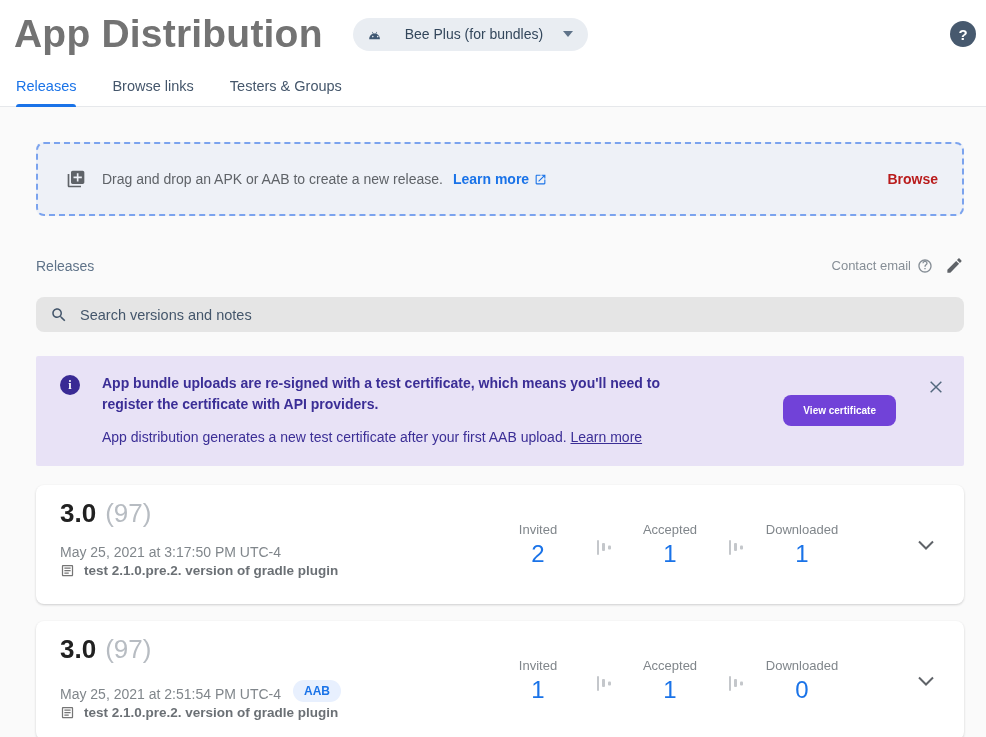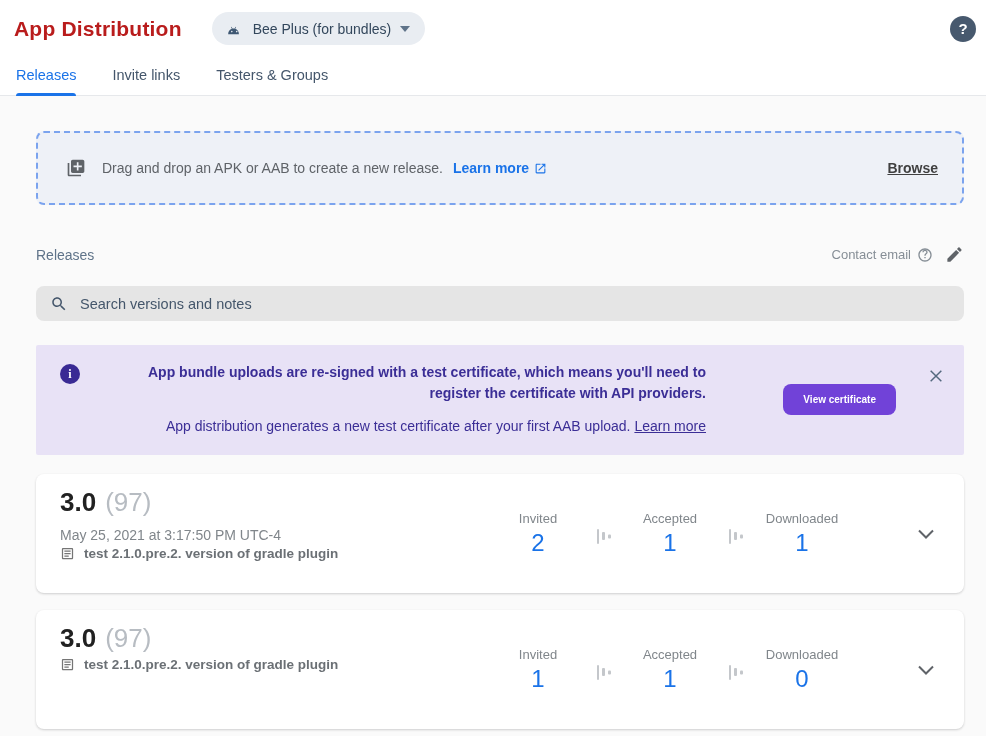--- a/index.html
+++ b/index.html
@@ -1,21 +1,21 @@
 <!DOCTYPE html>
 <html><head>
 <meta charset="utf-8">
 <style>
   * { margin:0; padding:0; box-sizing:border-box; }
   html,body { width:986px; height:737px; overflow:hidden; background:#fff;
               font-family:"Liberation Sans", sans-serif; }
   
   .app-header { padding:12px 10px 0 14px; display:flex; align-items:center; background:#fff; }
-  .page-title { font-size:21px; font-weight:700; color:#b91c1c; letter-spacing:.2px;text-align:center; }
-  .app-pill { margin-left:30px; display:inline-flex; align-items:center; gap:9px;
+  .page-title { font-size:39px; font-weight:700; color:#737373; letter-spacing:.2px;text-align:center; }
+  .app-pill { margin-left:30px; display:inline-flex; align-items:center; gap:20px;
               background:#e9edf2; border:none; border-radius:17px; height:33px; padding:0 15px 0 13px;
               cursor:pointer; }
   .app-pill .pill-label { font-size:14px; font-weight:500; color:#33475c; }
   .caret-down { width:0; height:0; border-left:5px solid transparent; border-right:5px solid transparent;
                 border-top:6px solid #5f7389; }
   .header-spacer { flex:1; }
   .help-circle { width:26px; height:26px; border-radius:50%; background:#47596e; color:#fff;
                  font-size:15px; font-weight:700; display:flex; align-items:center; justify-content:center;
                  cursor:pointer; border:none; margin-right:0; }
   
@@ -28,61 +28,61 @@
   
   .content { background:#fafafa; height:640px; padding:35px 22px 0 36px; }
   
   .dropzone { border:2px dashed #7ba3ee; border-radius:8px; background:#eef1f7; height:74px;
               display:flex; align-items:center; padding:0 24px 0 28px; }
   .dz-icon { display:flex; margin-right:16px; }
   .dz-text { font-size:14px; font-weight:500; color:#5f6368; }
   .dz-link { display:inline-flex; align-items:center; gap:5px; margin-left:10px; color:#1a73e8;
              font-size:14px; font-weight:600; text-decoration:none; cursor:pointer; }
   .dz-spacer { flex:1; }
-  .browse-btn { background:none; border:none; color:#404040; font-size:14px; font-weight:600;
-                cursor:pointer; font-family:inherit;text-decoration:underline; }
+  .browse-btn { background:none; border:none; color:#b91c1c; font-size:14px; font-weight:600;
+                cursor:pointer; font-family:inherit; }
   
   .releases-row { margin-top:40px; display:flex; align-items:center; }
   .releases-label { font-size:14px; color:#5f7389; }
   .rr-spacer { flex:1; }
   .contact-label { font-size:13px; color:#868e96; margin-right:6px; }
   .contact-email { font-size:14.5px; color:#202124; margin-left:8px; }
   .icon-btn { background:none; border:none; cursor:pointer; display:inline-flex; align-items:center; }
   .edit-btn { margin-left:12px; }
   
   .search-bar { margin-top:22px; background:#e5e5e5; border-radius:8px; height:35px;
                 display:flex; align-items:center; padding:0 14px; }
   .search-bar input { flex:1; border:none; background:transparent; outline:none; margin-left:12px;
                       font-size:14.5px; font-weight:500; color:#44566b; font-family:inherit; }
   .search-bar input::placeholder { color:#44566b; opacity:1; }
   
   .banner { margin-top:24px; background:#e8e2f6; border-radius:2px; padding:17px 20px 18px 24px;
             display:flex; align-items:flex-start; }
   .info-circle { width:20px; height:20px; min-width:20px; border-radius:50%; background:#392a94;
                  color:#fff; font-size:12px; font-weight:700; display:flex; align-items:center;
                  justify-content:center; margin-top:2px; font-family:"Liberation Serif", serif; }
-  .banner-text { margin-left:22px; max-width:604px; color:#3b2e96;text-align:right; }
+  .banner-text { margin-left:22px; max-width:604px; color:#3b2e96; }
   .banner-title { font-size:14px; font-weight:700; line-height:21px; }
   .banner-body { font-size:14px; line-height:21px; margin-top:12px; }
   .banner-learn { color:#3b2e96; text-decoration:underline; cursor:pointer; }
   .banner-spacer { flex:1; }
   .cert-btn { background:#7142d8; color:#fff; border:none; border-radius:8px; padding:10px 20px;
               font-size:10px; font-weight:700; cursor:pointer; margin-top:22px; white-space:nowrap;
               font-family:inherit; }
   .banner-close { margin-left:32px; margin-top:6px; }
   
   .card { margin-top:19px; background:#fff; border-radius:8px; height:119px;
           box-shadow:0 1px 2px rgba(60,64,67,.16), 0 1px 3px rgba(60,64,67,.08);
           display:flex; align-items:center; padding:0 24px; }
   .card + .card { margin-top:17px; }
   .card-left { flex:1; align-self:flex-start; padding-top:13px; }
   .version-line { display:flex; align-items:center; }
   .version { font-size:26px; font-weight:700; color:#212121; }
   .build { font-size:26px; font-weight:400; color:#b7bcc2; margin-left:9px; }
-  .date-line { display:flex; align-items:flex-end; margin-top:9px; }
+  .date-line { display:flex; align-items:flex-end; margin-top:15px; }
   .date { font-size:14px; color:#80868b; }
   .badge { margin-left:12px; background:#e8f0fe; color:#1a73e8; font-size:12px; font-weight:700;
            padding:4px 11px; border-radius:12px; }
   .notes-line { display:flex; align-items:center; margin-top:3px; gap:9px; }
   .notes { font-size:13.5px; font-weight:600; color:#6b7075; }
   .stats { display:flex; align-items:center; }
   .stat { width:88px; text-align:center; }
   .stat-label { font-size:13px; color:#80868b; }
   .stat-value { font-size:24px; color:#1a73e8; margin-top:3px; }
   .stat-sep { margin:6px 14px 0; display:flex; }
@@ -103,21 +103,21 @@
     </span>
     <span class="pill-label">Bee Plus (for bundles)</span>
     <span class="caret-down"></span>
   </button>
   <div class="header-spacer"></div>
   <button class="help-circle">?</button>
 </div>
 
 <div class="tab-bar">
   <button class="tab active">Releases</button>
-  <button class="tab">Invite links</button>
+  <button class="tab">Browse links</button>
   <button class="tab">Testers &amp; Groups</button>
 </div>
 
 <div class="content">
 
   <div class="dropzone">
     <span class="dz-icon">
       <svg width="20" height="20" viewBox="0 0 24 24">
           <path fill="#5f6368" d="M4 6H2v14c0 1.1.9 2 2 2h14v-2H4V6zm16-4H8c-1.1 0-2 .9-2 2v12c0 1.1.9 2 2 2h12c1.1 0 2-.9 2-2V4c0-1.1-.9-2-2-2zm-1 9h-4v4h-2v-4H9V9h4V5h2v4h4v2z"></path>
         </svg>
@@ -227,20 +227,24 @@
         </svg>
     </button>
   </div>
 
   <div class="card">
     <div class="card-left">
       <div class="version-line">
         <span class="version">3.0</span>
         <span class="build">(97)</span>
       </div>
+      <div class="date-line">
+        <span class="date">May 25, 2021 at 2:51:54 PM UTC-4</span>
+        <span class="badge">AAB</span>
+      </div>
       <div class="notes-line">
         <svg width="15" height="15" viewBox="0 0 24 24">
             <path fill="#757575" d="M19 3H5c-1.1 0-2 .9-2 2v14c0 1.1.9 2 2 2h14c1.1 0 2-.9 2-2V5c0-1.1-.9-2-2-2zm0 16H5V5h14v14zM7 7h10v2H7V7zm0 4h10v2H7v-2zm0 4h7v2H7v-2z"></path>
           </svg>
         <span class="notes">test 2.1.0.pre.2. version of gradle plugin</span>
       </div>
     </div>
     <div class="stats">
       <div class="stat">
         <div class="stat-label">Invited</div>

